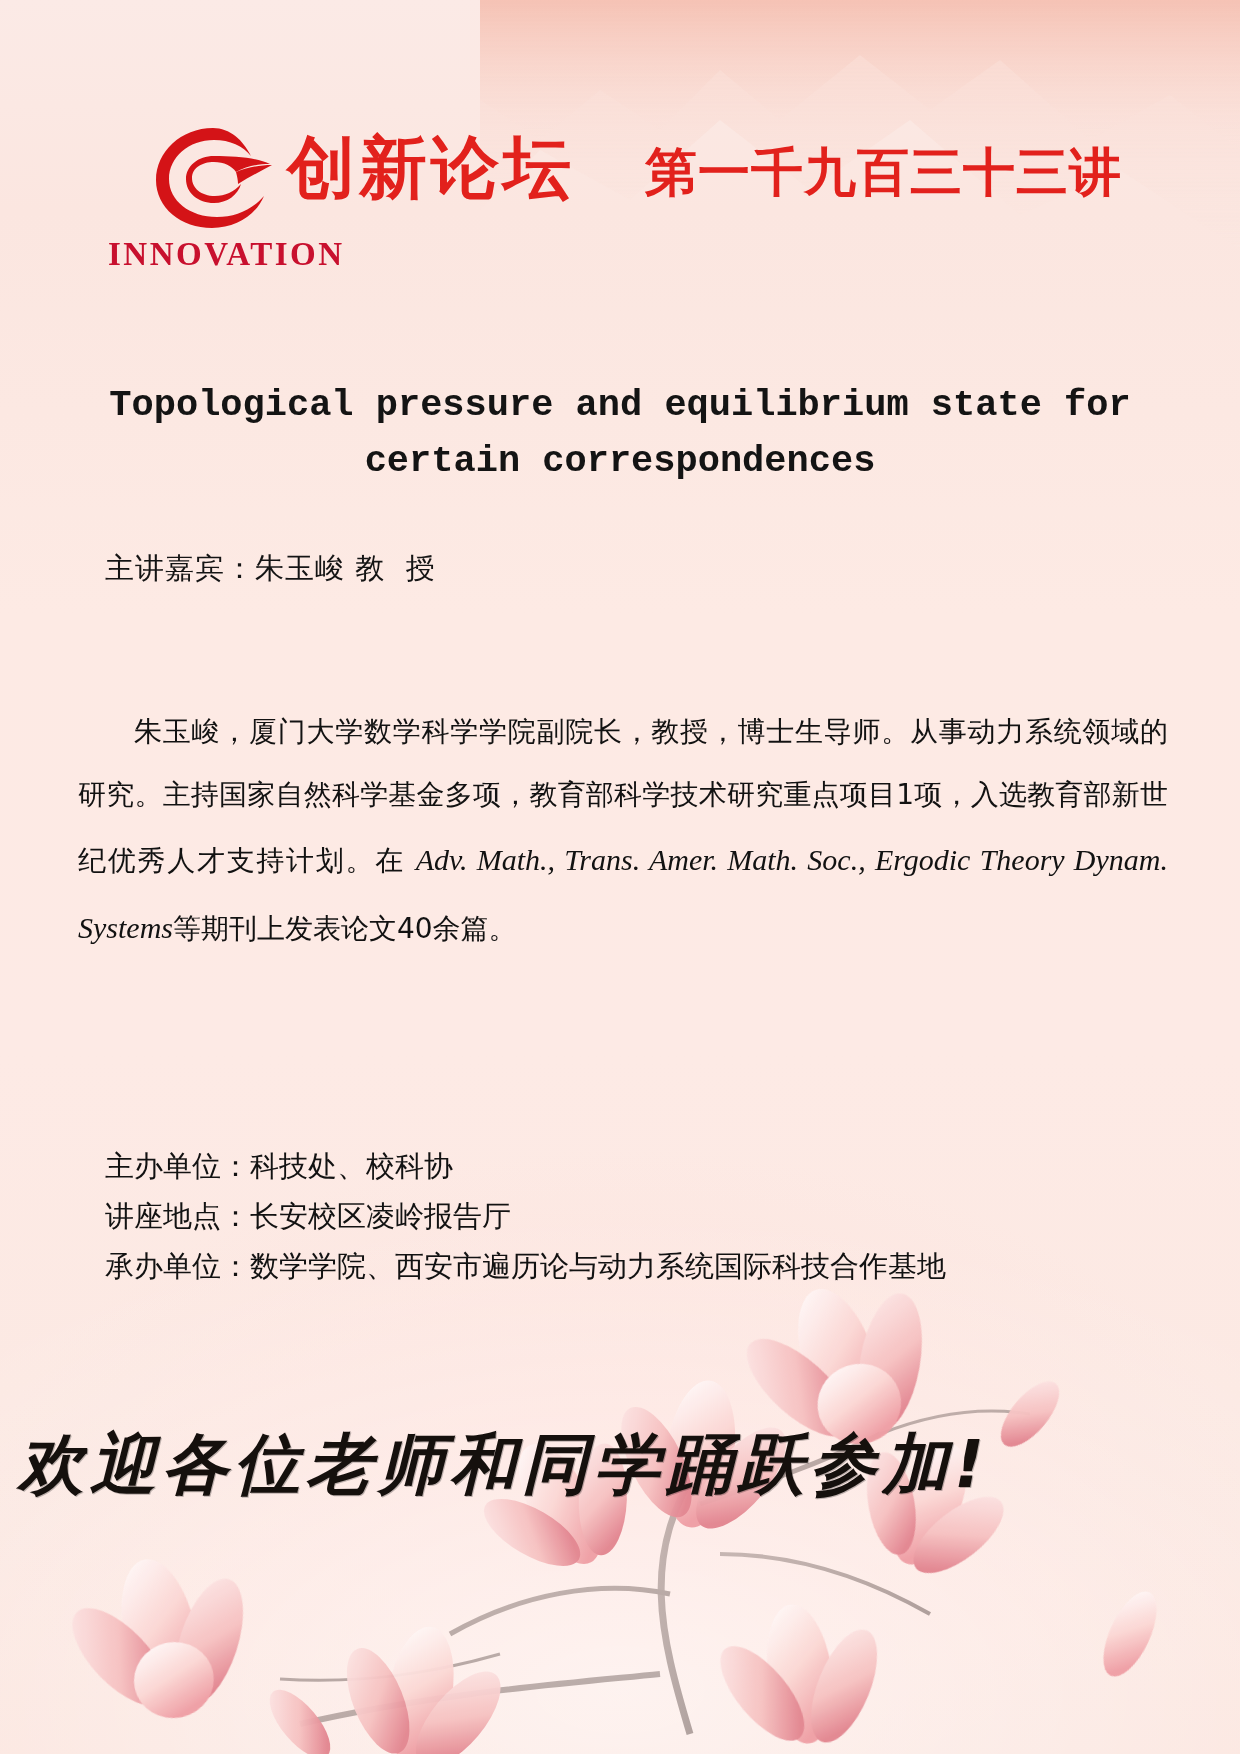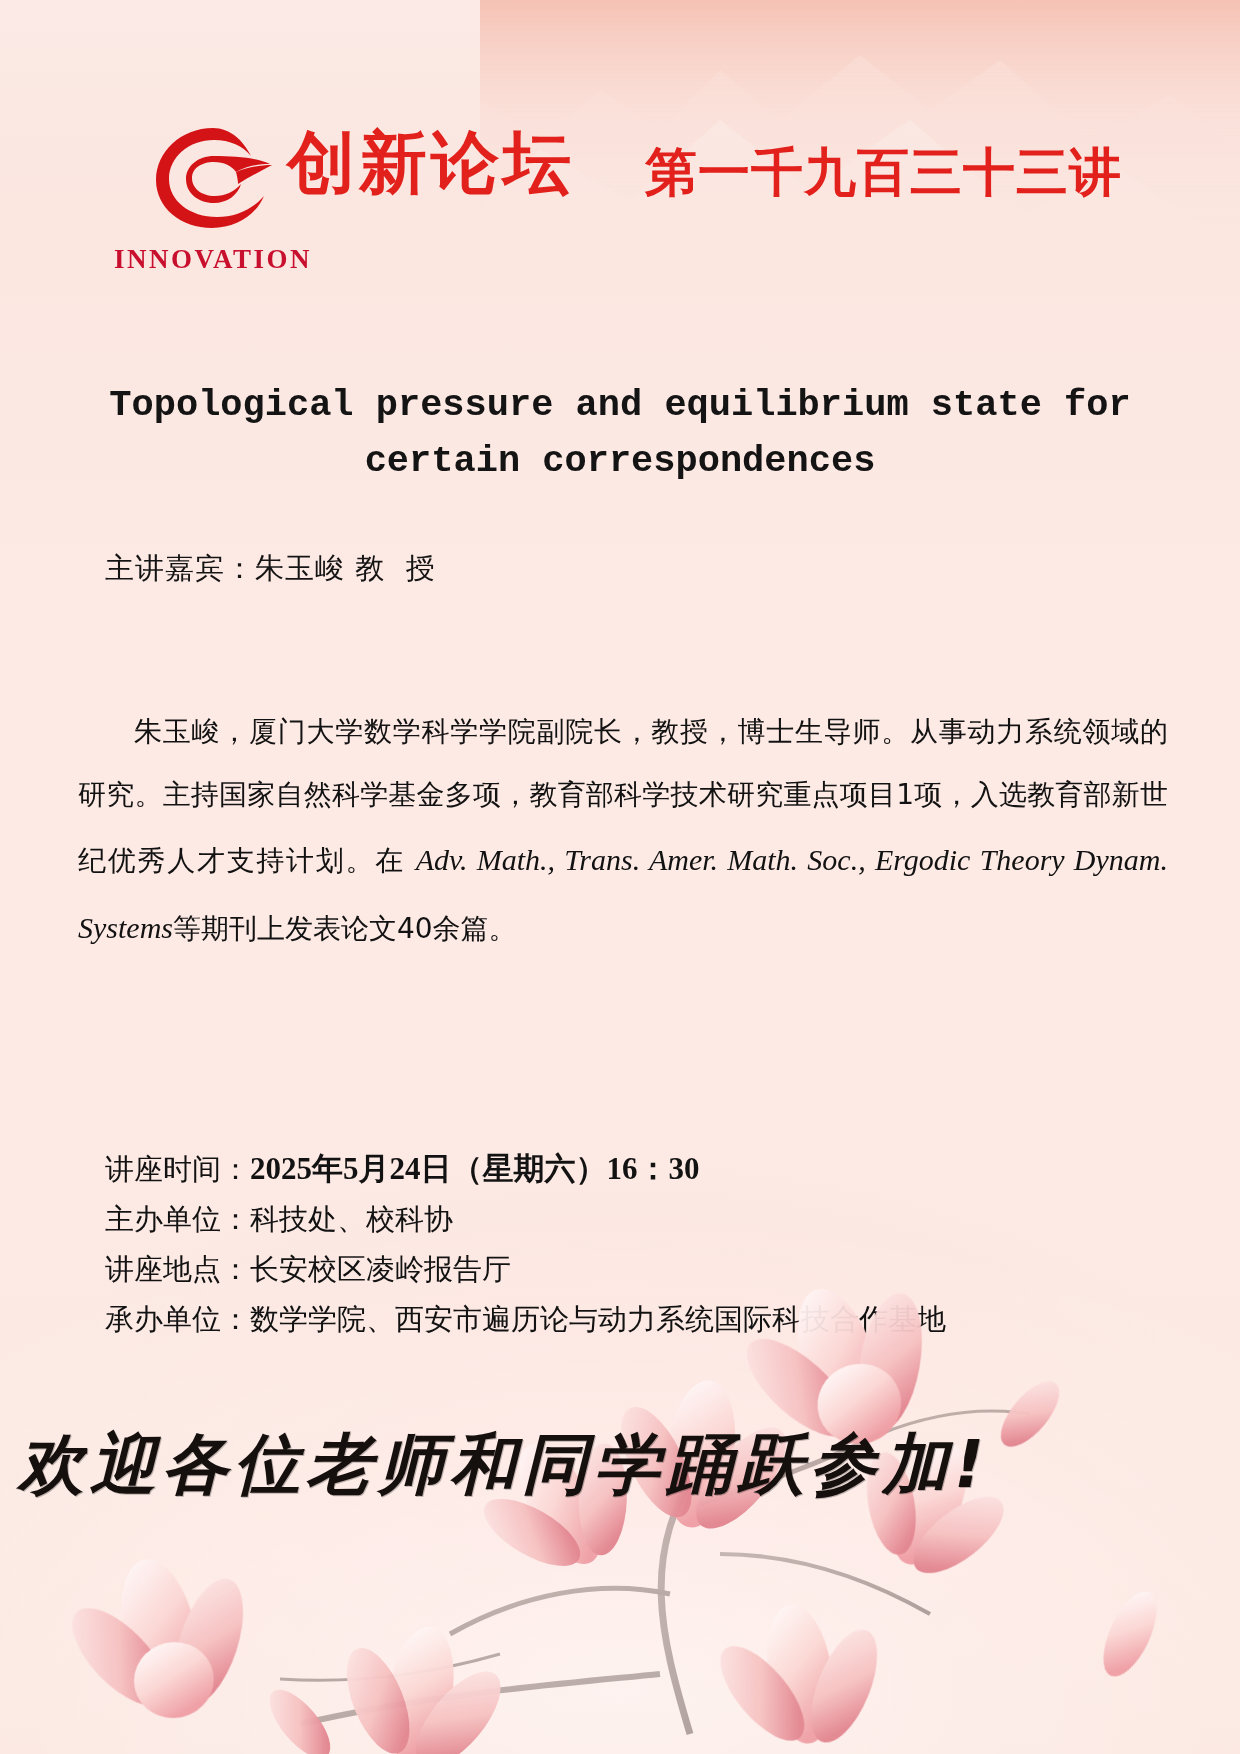--- a/index.html
+++ b/index.html
@@ -63,30 +63,30 @@
   }
   .logo-mark {
     width: 130px;
     height: 112px;
     margin: 0 auto;
     position: relative;
   }
   .logo-text {
     font-family: "Liberation Serif", serif;
     color: #c8102e;
-    font-size: 27px;
+    font-size: 33px;
     letter-spacing: 2.5px;
     font-weight: 700;
-    margin-top: 10px;
+    margin-top: 2px;
   }
   .forum-title {
     position: absolute;
     left: 287px;
     top: 26px;
-    font-family: Liberation Mono, monospace;
+    font-family: Liberation Serif, serif;
     font-weight: 700;
     font-size: 68px;
     color: #e2211c;
     letter-spacing: 4px;
     line-height: 1;
   }
   .forum-number {
     position: absolute;
     left: 645px;
     top: 38px;
@@ -243,21 +243,20 @@
     <div>certain correspondences</div>
   </div>
 
   <div class="speakers">
     <div>主讲嘉宾：朱玉峻 教  授</div>
   </div>
 
   <div class="bio"><span>朱玉峻，厦门大学数学科学学院副院长，教授，博士生导师。从事动力系统领域的研究。主持国家自然科学基金多项，教育部科学技术研究重点项目1项，入选教育部新世纪优秀人才支持计划。在 </span><span class="ital">Adv. Math., Trans. Amer. Math. Soc.,  Ergodic Theory Dynam. Systems</span><span>等期刊上发表论文40余篇。</span></div>
 
   <div class="info">
-    <div class="info-row"><span>讲座时间：</span><span class="val-bold">2025年5月24日（星期六）16：30</span></div>
     <div class="info-row"><span>主办单位：</span><span>科技处、校科协</span></div>
     <div class="info-row"><span>讲座地点：</span><span>长安校区凌岭报告厅</span></div>
     <div class="info-row"><span>承办单位：</span><span>数学学院、西安市遍历论与动力系统国际科技合作基地</span></div>
   </div>
 
   <svg class="flowers" viewBox="0 0 1240 720" preserveAspectRatio="none">
     <defs>
       <linearGradient id="pet" x1="0" y1="0" x2="0.4" y2="1">
         <stop offset="0%" stop-color="#ffffff"></stop>
         <stop offset="55%" stop-color="#fbd7d4"></stop>

